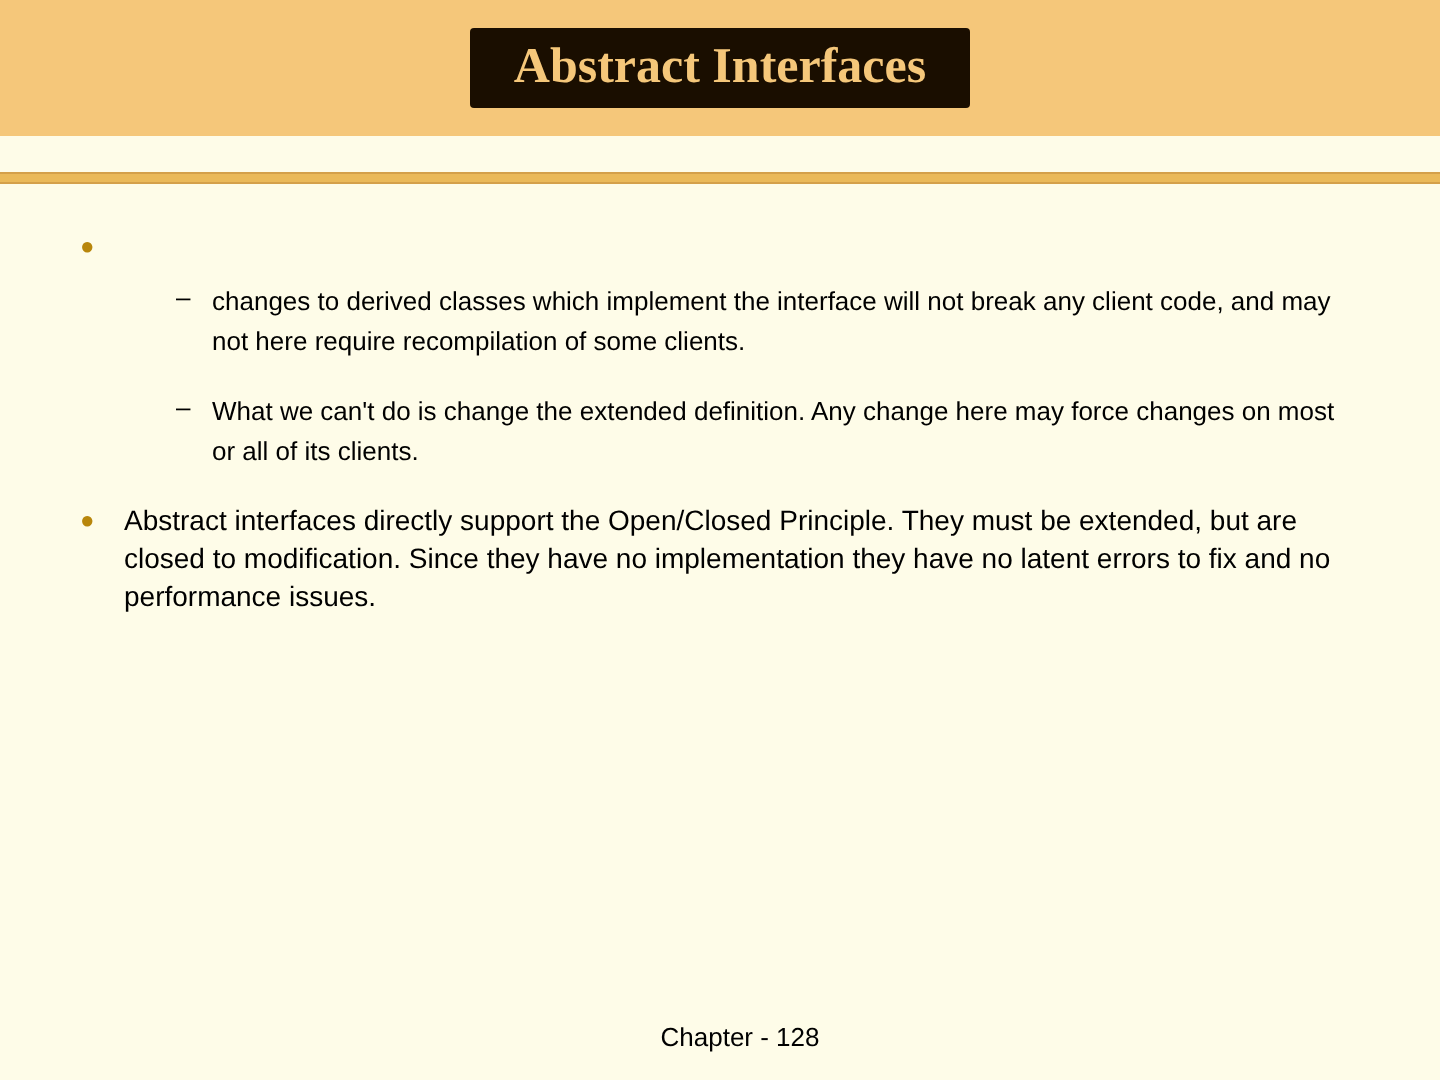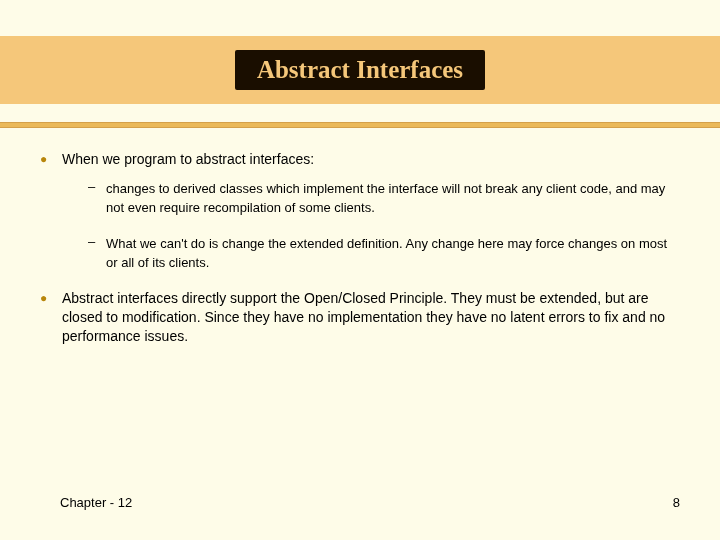--- a/index.html
+++ b/index.html
@@ -16,21 +16,20 @@
       overflow: hidden;
     }
     .header-band {
       width: 100%;
       height: 68px;
       background: #f5c77a;
       position: relative;
       display: flex;
       align-items: center;
       justify-content: center;
-      margin-top: 36px;
     }
     .title-box {
       background: #1a0e00;
       padding: 6px 22px;
       border-radius: 2px;
     }
     .title {
       font-family: Georgia, 'Times New Roman', serif;
       font-size: 25px;
       font-weight: bold;
@@ -81,52 +80,51 @@
     .sub-text {
       font-size: 13px;
       color: #000;
       line-height: 1.5;
     }
     .second-bullet {
       margin-top: 8px;
     }
     .footer {
       position: absolute;
-      bottom: 30px;
+      bottom: 14px;
       left: 0;
       width: 100%;
       padding: 0 40px 0 60px;
       display: flex;
-      justify-content: space-between;
+      justify-content: center;
       font-size: 13px;
       color: #000;
     }
   </style>
 </head>
 <body>
 
 <div class="header-band">
   <div class="title-box">
     <div class="title">Abstract Interfaces</div>
   </div>
 </div>
 
 <div class="divider"></div>
 
 <div class="content">
 
   <div class="bullet-item">
     <div class="bullet">●</div>
-    <div class="bullet-text">When we program to abstract interfaces:</div>
   </div>
 
   <div class="sub-list">
     <div class="sub-item">
       <div class="sub-dash">–</div>
-      <div class="sub-text">changes to derived classes which implement the interface will not break any client code, and may not even require recompilation of some clients.</div>
+      <div class="sub-text">changes to derived classes which implement the interface will not break any client code, and may not here require recompilation of some clients.</div>
     </div>
     <div class="sub-item">
       <div class="sub-dash">–</div>
       <div class="sub-text">What we can't do is change the extended definition.  Any change here may force changes on most or all of its clients.</div>
     </div>
   </div>
 
   <div class="bullet-item second-bullet">
     <div class="bullet">●</div>
     <div class="bullet-text">Abstract interfaces directly support the Open/Closed Principle.  They must be extended, but are closed to modification.  Since they have no implementation they have no latent errors to fix and no performance issues.</div>

